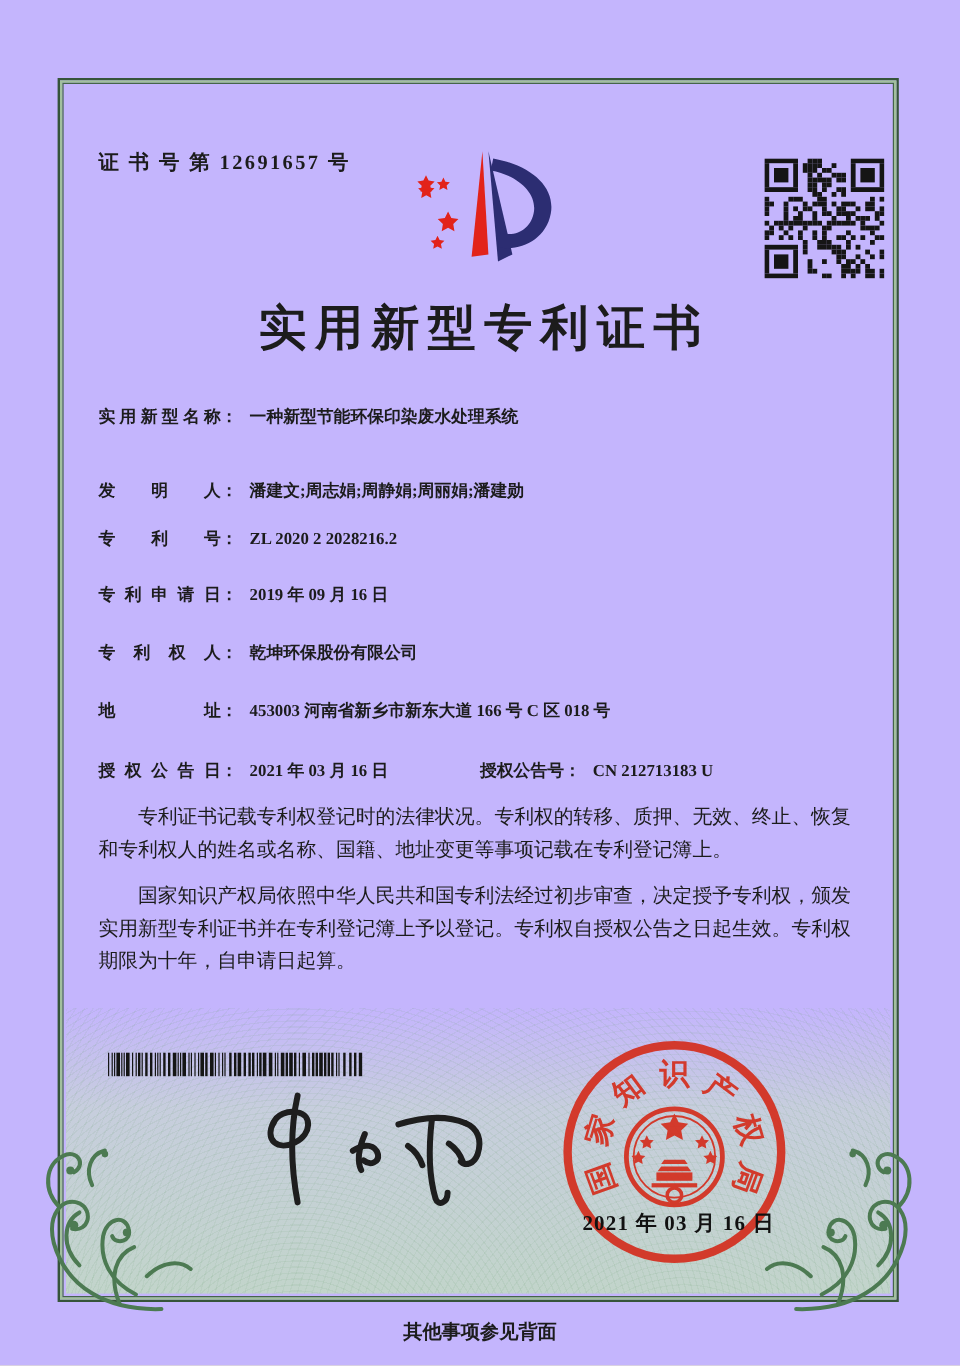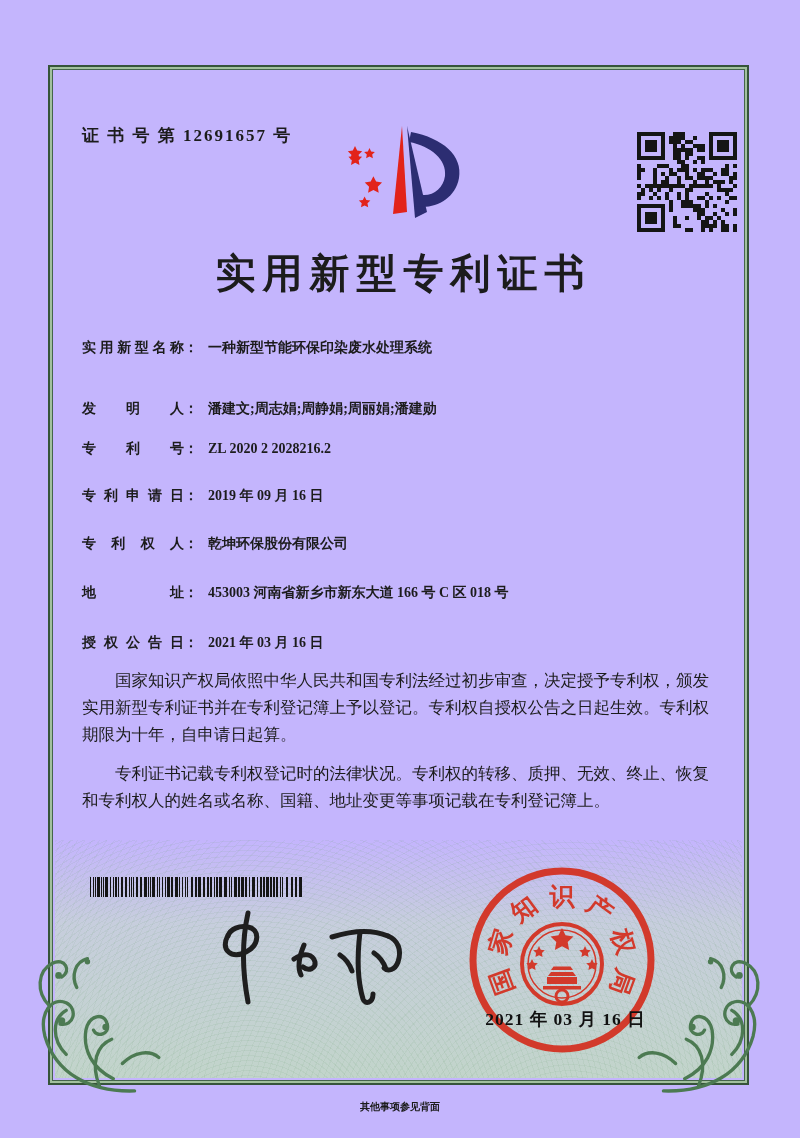--- a/index.html
+++ b/index.html
@@ -36,21 +36,21 @@
   .paras{position:absolute;left:82px;top:668px;width:638px;font-size:16.5px;line-height:1.63;}
   .paras p{margin:0 0 12px 0;text-indent:2em;}
   .barcode{position:absolute;left:90px;top:877px;width:212px;height:20px;}
   .director{position:absolute;left:88px;top:936px;font-family:"Liberation Sans","DejaVu Sans",sans-serif;
     font-size:19px;font-weight:bold;line-height:1.9;}
   .sig{position:absolute;left:212px;top:905px;width:205px;height:105px;}
   .seal{position:absolute;left:462px;top:860px;width:200px;height:200px;opacity:.93;}
   .seal-date{position:absolute;left:468px;top:1007px;width:195px;text-align:center;
     font-size:17.5px;font-weight:bold;letter-spacing:1px;z-index:5;color:#111;}
   .page-no{position:absolute;left:0;right:0;top:1057px;text-align:center;font-size:14.5px;font-weight:bold;}
-  .back-note{position:absolute;left:0;right:0;top:1100px;text-align:center;font-size:10px;font-weight:bold;}
+  .back-note{position:absolute;left:0;right:0;top:1100px;text-align:center;font-size:16px;font-weight:bold;}
   .orn{position:absolute;width:152px;height:158px;pointer-events:none;}
   .orn.bl{left:16px;top:942px;}
   .orn.br{left:630px;top:942px;transform:scaleX(-1);}
 </style>
 </head>
 <body>
 
 <div class="page">
 
   <div class="frame">
@@ -337,26 +337,29 @@
       <span class="lbl">专利申请日</span><span class="col">：</span><span class="val">2019 年 09 月 16 日</span>
     </div>
     <div class="row r4">
       <span class="lbl">专利权人</span><span class="col">：</span><span class="val">乾坤环保股份有限公司</span>
     </div>
     <div class="row r5">
       <span class="lbl">地址</span><span class="col">：</span><span class="val">453003 河南省新乡市新东大道 166 号 C 区 018 号</span>
     </div>
     <div class="row r6">
       <span class="lbl">授权公告日</span><span class="col">：</span><span class="val">2021 年 03 月 16 日</span>
+      <span class="pair2">
+        <span class="lbl2">授权公告号</span><span class="col">：</span><span class="val">CN 212713183 U</span>
+      </span>
     </div>
   </div>
 
   <div class="paras">
+    <p>专利证书记载专利权登记时的法律状况。专利权的转移、质押、无效、终止、恢复和专利权人的姓名或名称、国籍、地址变更等事项记载在专利登记簿上。</p>
     <p>国家知识产权局依照中华人民共和国专利法经过初步审查，决定授予专利权，颁发实用新型专利证书并在专利登记簿上予以登记。专利权自授权公告之日起生效。专利权期限为十年，自申请日起算。</p>
-    <p>专利证书记载专利权登记时的法律状况。专利权的转移、质押、无效、终止、恢复和专利权人的姓名或名称、国籍、地址变更等事项记载在专利登记簿上。</p>
   </div>
 
   <svg class="barcode" viewBox="0 0 212 20" preserveAspectRatio="none" id="barSvg">
       <rect x="0" y="0" width="1" height="20" fill="#151515"></rect>
       <rect x="3" y="0" width="1" height="20" fill="#151515"></rect>
       <rect x="5" y="0" width="1" height="20" fill="#151515"></rect>
       <rect x="7" y="0" width="3" height="20" fill="#151515"></rect>
       <rect x="11" y="0" width="1" height="20" fill="#151515"></rect>
       <rect x="13" y="0" width="1" height="20" fill="#151515"></rect>
       <rect x="15" y="0" width="3" height="20" fill="#151515"></rect>

